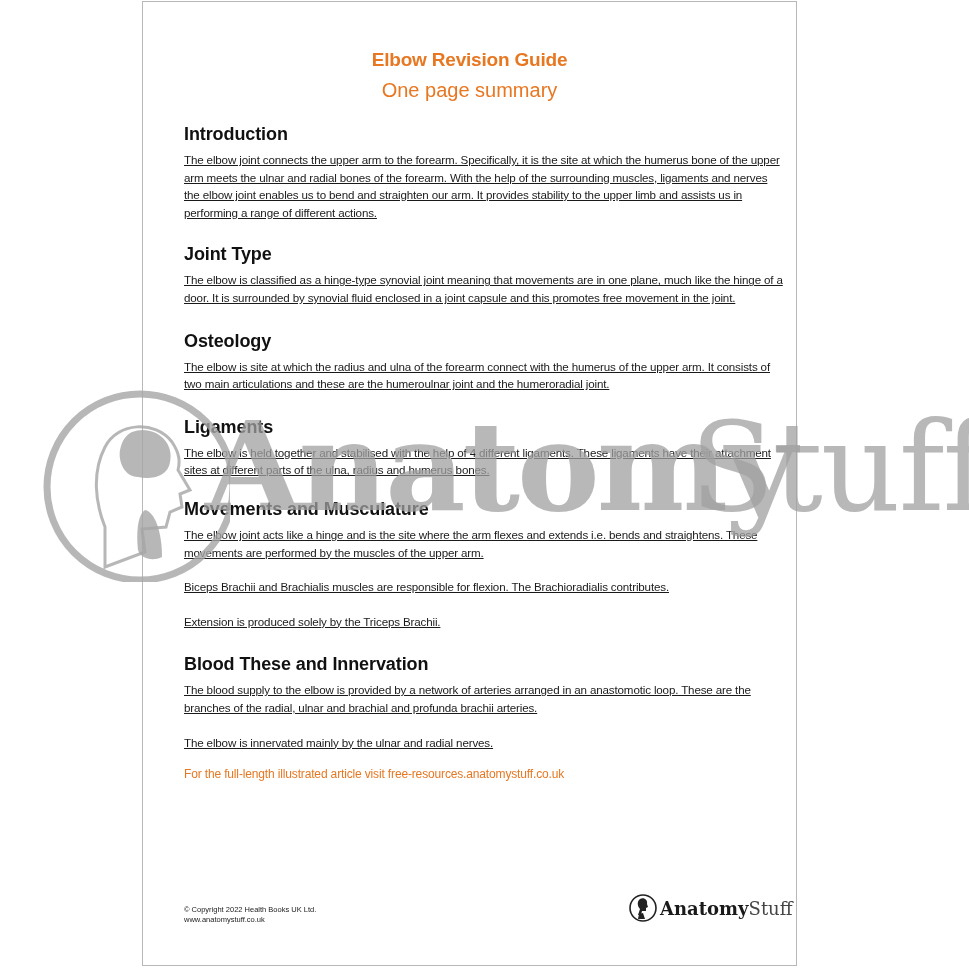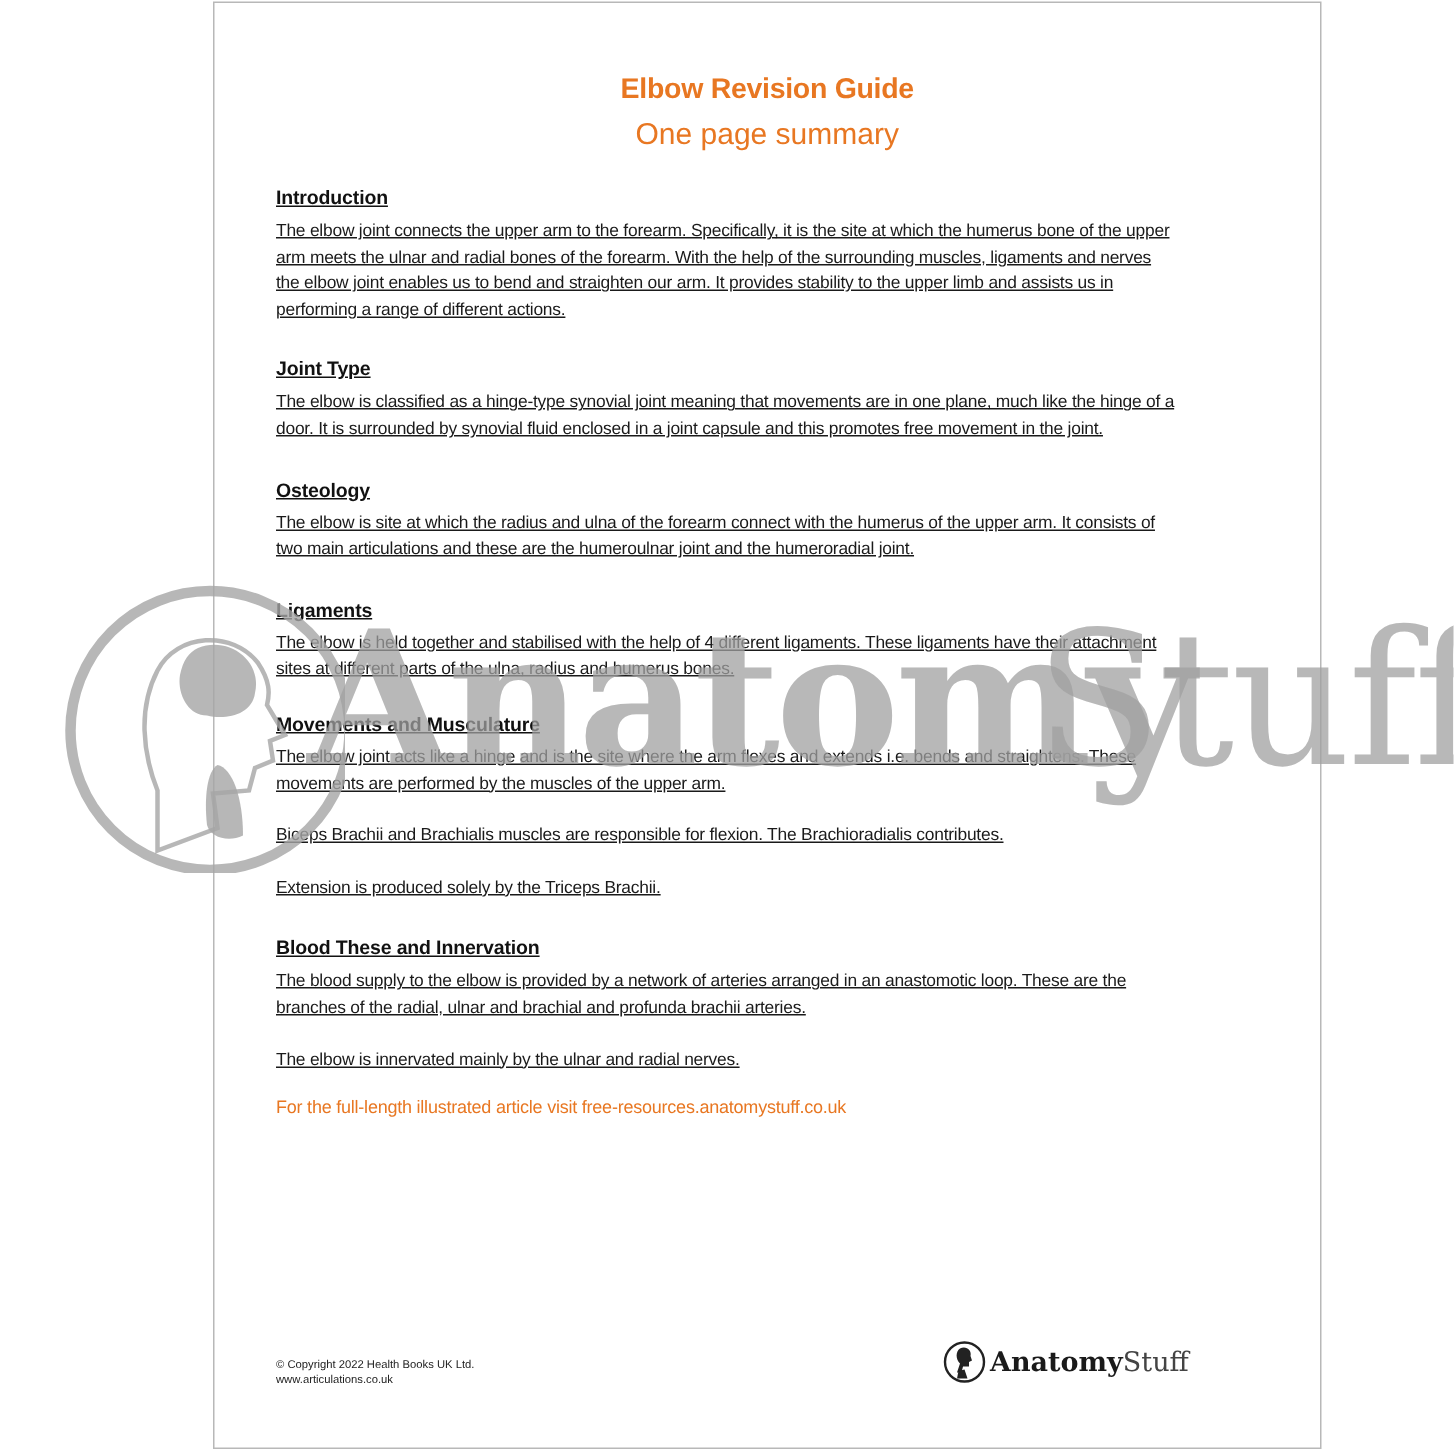--- a/index.html
+++ b/index.html
@@ -1,26 +1,26 @@
 <!DOCTYPE html>
 <html><head>
 <meta charset="utf-8">
 <style>
   html, body { margin:0; padding:0; background:#ffffff; }
   body { width:969px; height:969px; position:relative; overflow:hidden; font-family:"Liberation Sans", sans-serif; }
   .page {
-    position:absolute; left:142px; top:1px; width:739px; height:965px;
+    position:absolute; left:142px; top:1px; width:655px; height:965px;
     border:1px solid #b8b8b8; background:#ffffff; box-sizing:border-box;
   }
   .title { position:absolute; left:0; width:100%; text-align:center; top:47px;
     color:#e87722; font-size:19px; font-weight:bold; letter-spacing:-0.2px; }
   .subtitle { position:absolute; left:0; width:100%; text-align:center; top:77px;
     color:#e87722; font-size:20px; }
   .content { position:absolute; left:41px; top:122px; width:600px; color:#1a1a1a; }
-  .section h2 { font-size:13px; font-weight:bold; margin:0 0 6px 0; color:#111; letter-spacing:-0.1px;text-decoration:underline; }
+  .section h2 { font-size:18px; font-weight:bold; margin:0 0 6px 0; color:#111; letter-spacing:-0.1px; }
   .section p { font-size:11.6px; line-height:17.6px; margin:0; letter-spacing:-0.15px;text-decoration:underline; }
   .section p + p { margin-top:17px; }
   .link { color:#e87722; font-size:12px; letter-spacing:-0.15px; margin-top:16px; }
   .footer-left { position:absolute; left:41px; top:903px; font-size:7.5px; line-height:10px; color:#222; font-weight:normal; }
   .footer-logo { position:absolute; left:485px; top:891px; display:flex; align-items:center; }
   .footer-logo .brand-bold { font-family:"DejaVu Serif", serif; font-weight:bold; font-size:18px; color:#1a1a1a; }
   .footer-logo .brand-light { font-family:"DejaVu Serif", serif; font-size:18px; color:#444; font-weight:normal; }
   .watermark { position:absolute; left:0; top:0; width:969px; height:969px; pointer-events:none; }
   .wm-text-bold { position:absolute; left:205px; top:405px; font-family:"DejaVu Serif", serif; font-weight:bold;
     font-size:124px; color:rgba(160,160,160,0.75); letter-spacing:-3px; line-height:1; }
@@ -60,21 +60,21 @@
     <div class="section">
       <h2>Blood These and Innervation</h2>
       <p>The blood supply to the elbow is provided by a network of arteries arranged in an anastomotic loop. These are the branches of the radial, ulnar and brachial and profunda brachii arteries.</p>
       <p>The elbow is innervated mainly by the ulnar and radial nerves.</p>
     </div>
     <div class="link">For the full-length illustrated article visit free-resources.anatomystuff.co.uk</div>
   </div>
 
   <div class="footer-left">
     <div>© Copyright 2022 Health Books UK Ltd.</div>
-    <div>www.articulations.co.uk</div>
+    <div>www.anatomystuff.co.uk</div>
   </div>
 
   <div class="footer-logo">
     <span style="display:inline-block;width:30px;height:30px;margin-right:2px;">
       <svg width="30" height="30" viewBox="0 0 30 30">
         <circle cx="15" cy="15" r="13" fill="none" stroke="#222" stroke-width="1.6"></circle>
         <path d="M12 6 C16 4 20 7 19 11 L20 14 L18 15 L18 18 L14 18 L13 22 L10 22 L12 16 C9 13 9 8 12 6 Z" fill="#222"></path>
         <path d="M11 21 L15 20 L17 26 L10 26 Z" fill="#222"></path>
       </svg>
     </span>

